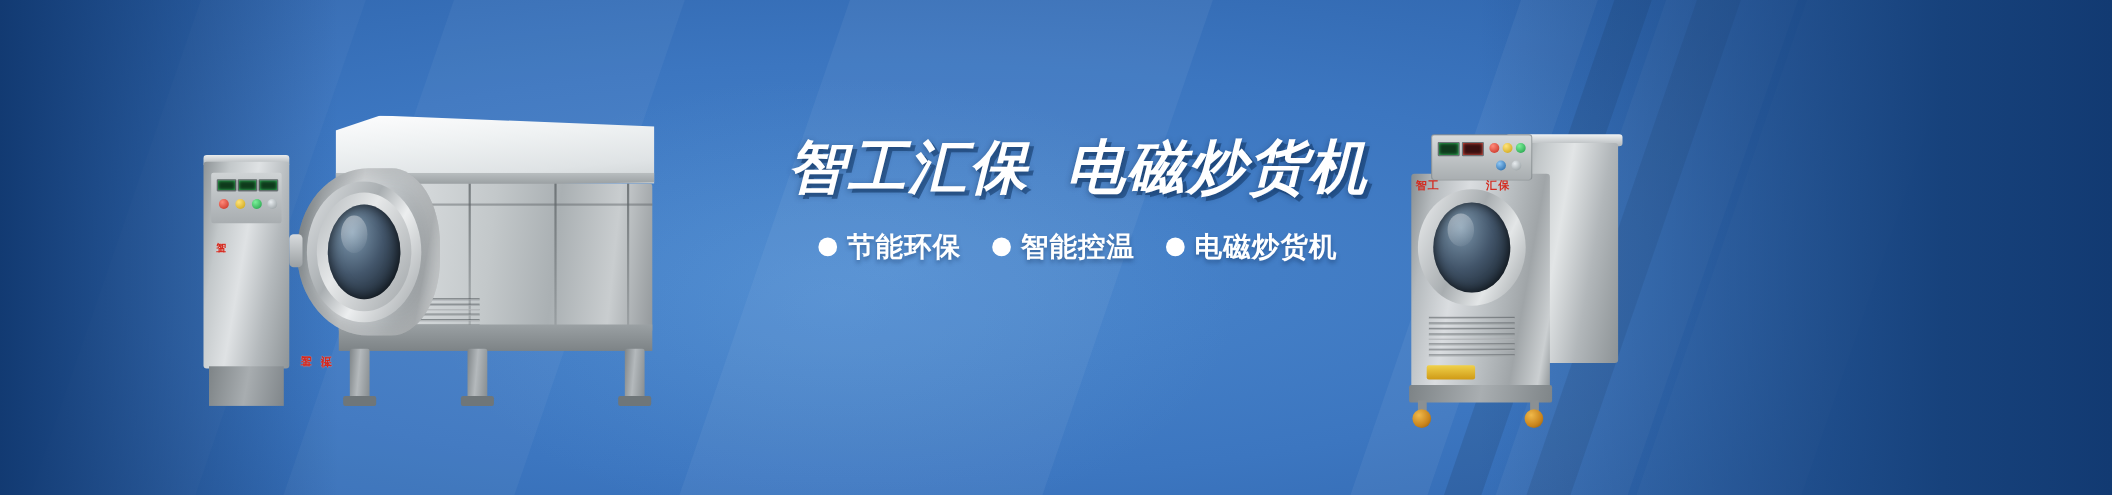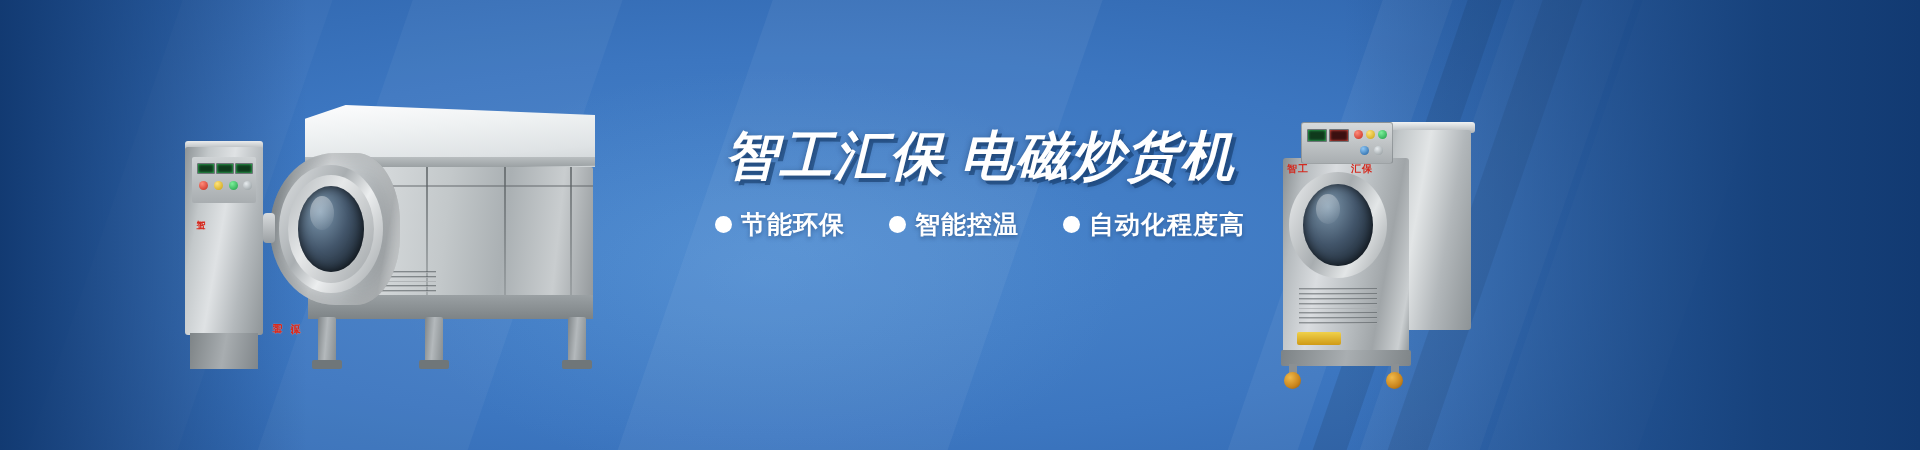--- a/index.html
+++ b/index.html
@@ -145,29 +145,30 @@
   .caster-arm{position:absolute;width:8px;height:10px;background:#8b9093;}
   .mr-plate{position:absolute;left:32px;top:232px;width:44px;height:13px;background:linear-gradient(180deg,#f0d14a,#cf9a16);border-radius:2px;}
   .mr-logo{position:absolute;color:#d42a1f;font-weight:700;letter-spacing:1px;}
 
   
   #text-block{position:absolute;left:700px;top:128px;width:560px;text-align:center;}
   .headline{
     font-size:53px;line-height:1.06;font-weight:700;font-style:italic;color:#ffffff;
     letter-spacing:2px;white-space:nowrap;
     text-shadow:4px 4px 0 rgba(17,52,99,.55), 0 2px 6px rgba(10,35,70,.45);
+    font-family:Liberation Mono, monospace;
   }
   .badge-wrap{margin-top:20px;display:flex;justify-content:center;}
   .badge{
     display:inline-block;background:#ee4a42;color:#fff;font-weight:700;
     font-size:25px;letter-spacing:1px;padding:9px 26px 11px;border-radius:22px;white-space:nowrap;
     box-shadow:0 3px 8px rgba(12,40,80,.3);
   }
   .bullets{
-    margin-top:24px;display:flex;justify-content:center;align-items:center;gap:44px;
+    margin-top:24px;display:flex;justify-content:center;align-items:center;gap:28px;
     color:#ffffff;font-size:25px;font-weight:700;letter-spacing:1px;white-space:nowrap;
     text-shadow:0 2px 4px rgba(12,40,80,.4);
   }
   .bullet{display:flex;align-items:center;gap:9px;}
   .dot{width:17px;height:17px;border-radius:50%;background:#ffffff;display:inline-block;flex:none;}
 </style>
 </head>
 <body>
 
 <div class="banner">
@@ -283,18 +284,18 @@
       <span class="bullet">
         <i class="dot"></i>
         <span>节能环保</span>
       </span>
       <span class="bullet">
         <i class="dot"></i>
         <span>智能控温</span>
       </span>
       <span class="bullet">
         <i class="dot"></i>
-        <span>自动化程度高</span>
+        <span>电磁炒货机</span>
       </span>
     </div>
   </div>
 
 </div>
 
 </body></html>

